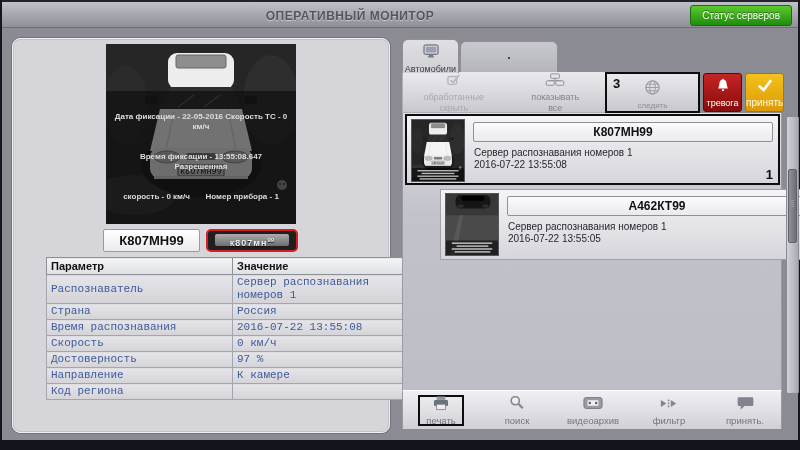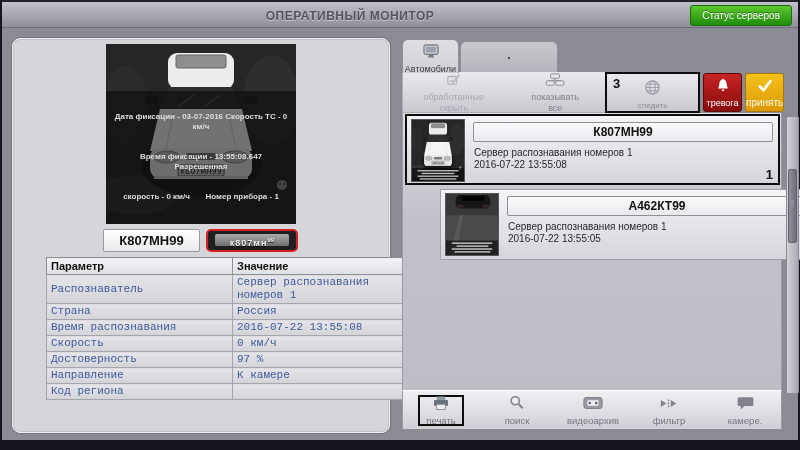--- a/index.html
+++ b/index.html
@@ -169,21 +169,21 @@
             <rect x="72" y="120" width="46" height="11" rx="1" fill="#cfcfcf" stroke="#555"></rect>
             <text x="95" y="129" font-size="8" fill="#222" text-anchor="middle" font-family="DejaVu Sans,sans-serif">к807мн99</text>
             <rect x="48" y="131" width="94" height="3" fill="#d2d2d2"></rect>
           </g>
           <circle cx="176" cy="140" r="5" fill="#8d8d8d"></circle>
           <circle cx="174" cy="139" r="1" fill="#333"></circle>
           <circle cx="178" cy="139" r="1" fill="#333"></circle>
         </g>
       </svg>
       <div class="photo-overlay">
-        <div>Дата фиксации - 03-07-2016 Скорость ТС - 0 км/ч</div>
+        <div>Дата фиксации - 22-05-2016 Скорость ТС - 0 км/ч</div>
         <div>Время фиксации - 13:55:08.647      Разрешенная</div>
         <div>скорость - 0 км/ч       Номер прибора - 1</div>
       </div>
     </div>
 
     <div class="plate-text">К807МН99</div>
     <div class="plate-photo">
       <div class="plate-strip"><span>к807мн</span><sup>99</sup></div>
     </div>
 
@@ -392,18 +392,18 @@
           </svg>
       </span>
       <div class="l">фильтр</div>
     </div>
     <div class="bbtn" style="left:307px">
       <span>
         <svg width="17" height="14" viewBox="0 0 19 16">
             <path d="M2 1.5 h15 a1.5 1.5 0 0 1 1.5 1.5 v7 a1.5 1.5 0 0 1 -1.5 1.5 h-8.5 l-4.5 4 v-4 h-2 a1.5 1.5 0 0 1 -1.5 -1.5 v-7 a1.5 1.5 0 0 1 1.5 -1.5 z" fill="#83838d"></path>
           </svg>
       </span>
-      <div class="l">камере.</div>
+      <div class="l">принять.</div>
     </div>
   </div>
 
   <div class="bottom-band"></div>
 </div>
 
 </body></html>

